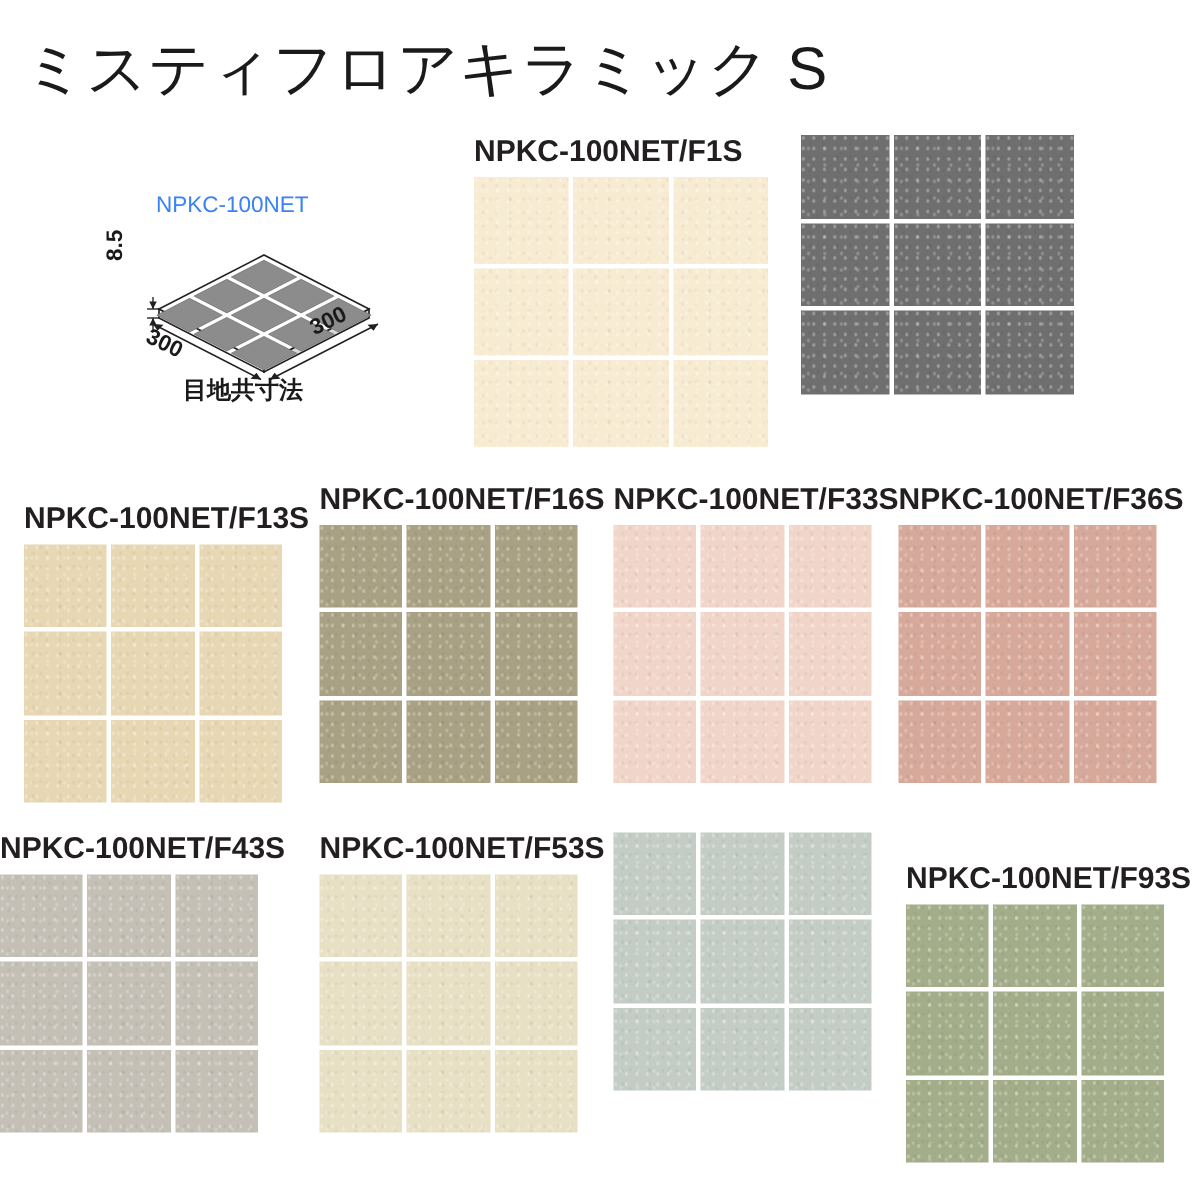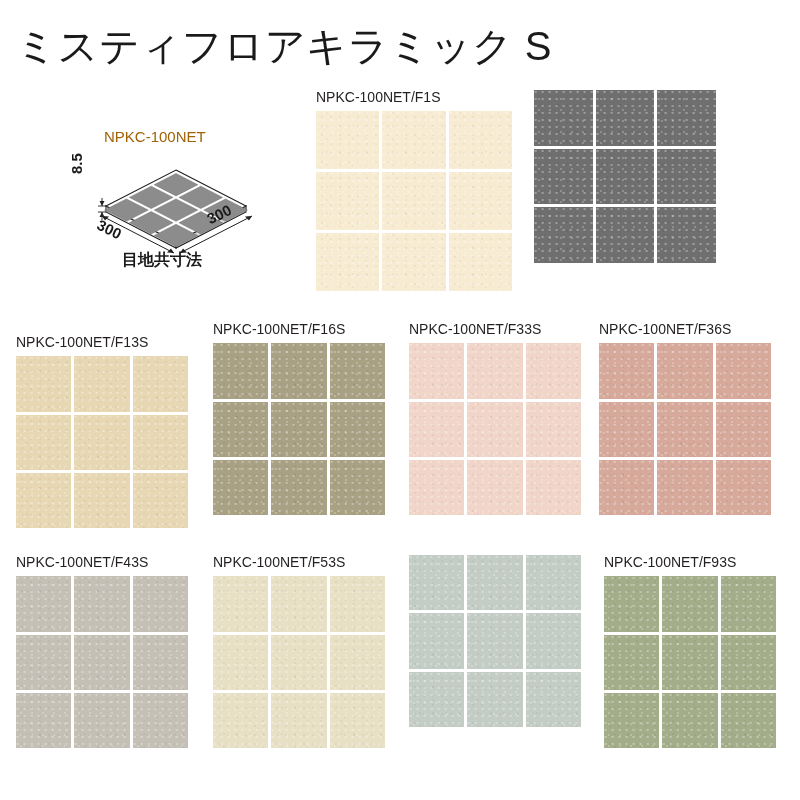--- a/index.html
+++ b/index.html
@@ -36,21 +36,21 @@
     top: 128px;
     width: 230px;
     height: 150px;
   }
   .spec-code {
     position: absolute;
     left: 44px;
     top: 0px;
     font-size: 15px;
     white-space: nowrap;
-    color: #a16207;
+    color: #3b82f6;
   }
   .spec-iso {
     position: absolute;
     left: 32px;
     top: 26px;
     width: 170px;
     height: 100px;
   }
   .spec-caption {
     position: absolute;
@@ -90,25 +90,26 @@
     transform: rotate(-90deg);
     transform-origin: left top;
     color: #1a1a1a;
   }
 
   
   .swatch-block {
     position: absolute;
   }
   .swatch-label {
-    font-size: 14px;
+    font-size: 20px;
     color: #231f20;
     white-space: nowrap;
     margin-bottom: 6px;
     line-height: 1.1;
+    font-weight: bold;
   }
   .swatch-grid {
     display: grid;
     grid-template-columns: repeat(3, 1fr);
     grid-template-rows: repeat(3, 1fr);
     gap: 3px;
     background: #ffffff;
   }
   .swatch-tile {
     width: 100%;
@@ -259,21 +260,21 @@
     <div class="swatch-tile" style="background-color: rgb(214, 169, 155);"></div>
     <div class="swatch-tile" style="background-color: rgb(214, 169, 155);"></div>
     <div class="swatch-tile" style="background-color: rgb(214, 169, 155);"></div>
     <div class="swatch-tile" style="background-color: rgb(214, 169, 155);"></div>
     <div class="swatch-tile" style="background-color: rgb(214, 169, 155);"></div>
     <div class="swatch-tile" style="background-color: rgb(214, 169, 155);"></div>
     <div class="swatch-tile" style="background-color: rgb(214, 169, 155);"></div>
   </div>
 </div>
 
-<div class="swatch-block" style="left:16px; top:555px;">
+<div class="swatch-block" style="left:0; top:555px;">
   <div class="swatch-label">NPKC-100NET/F43S</div>
   <div class="swatch-grid" style="width:172px;height:172px;">
     <div class="swatch-tile" style="background-color: rgb(197, 192, 182);"></div>
     <div class="swatch-tile" style="background-color: rgb(197, 192, 182);"></div>
     <div class="swatch-tile" style="background-color: rgb(197, 192, 182);"></div>
     <div class="swatch-tile" style="background-color: rgb(197, 192, 182);"></div>
     <div class="swatch-tile" style="background-color: rgb(197, 192, 182);"></div>
     <div class="swatch-tile" style="background-color: rgb(197, 192, 182);"></div>
     <div class="swatch-tile" style="background-color: rgb(197, 192, 182);"></div>
     <div class="swatch-tile" style="background-color: rgb(197, 192, 182);"></div>
@@ -303,21 +304,21 @@
     <div class="swatch-tile" style="background-color: rgb(195, 205, 197);"></div>
     <div class="swatch-tile" style="background-color: rgb(195, 205, 197);"></div>
     <div class="swatch-tile" style="background-color: rgb(195, 205, 197);"></div>
     <div class="swatch-tile" style="background-color: rgb(195, 205, 197);"></div>
     <div class="swatch-tile" style="background-color: rgb(195, 205, 197);"></div>
     <div class="swatch-tile" style="background-color: rgb(195, 205, 197);"></div>
     <div class="swatch-tile" style="background-color: rgb(195, 205, 197);"></div>
   </div>
 </div>
 
-<div class="swatch-block" style="left:604px; top:555px;">
+<div class="swatch-block" style="left:604px; top:575px;">
   <div class="swatch-label">NPKC-100NET/F93S</div>
   <div class="swatch-grid" style="width:172px;height:172px;">
     <div class="swatch-tile" style="background-color: rgb(163, 173, 137);"></div>
     <div class="swatch-tile" style="background-color: rgb(163, 173, 137);"></div>
     <div class="swatch-tile" style="background-color: rgb(163, 173, 137);"></div>
     <div class="swatch-tile" style="background-color: rgb(163, 173, 137);"></div>
     <div class="swatch-tile" style="background-color: rgb(163, 173, 137);"></div>
     <div class="swatch-tile" style="background-color: rgb(163, 173, 137);"></div>
     <div class="swatch-tile" style="background-color: rgb(163, 173, 137);"></div>
     <div class="swatch-tile" style="background-color: rgb(163, 173, 137);"></div>

